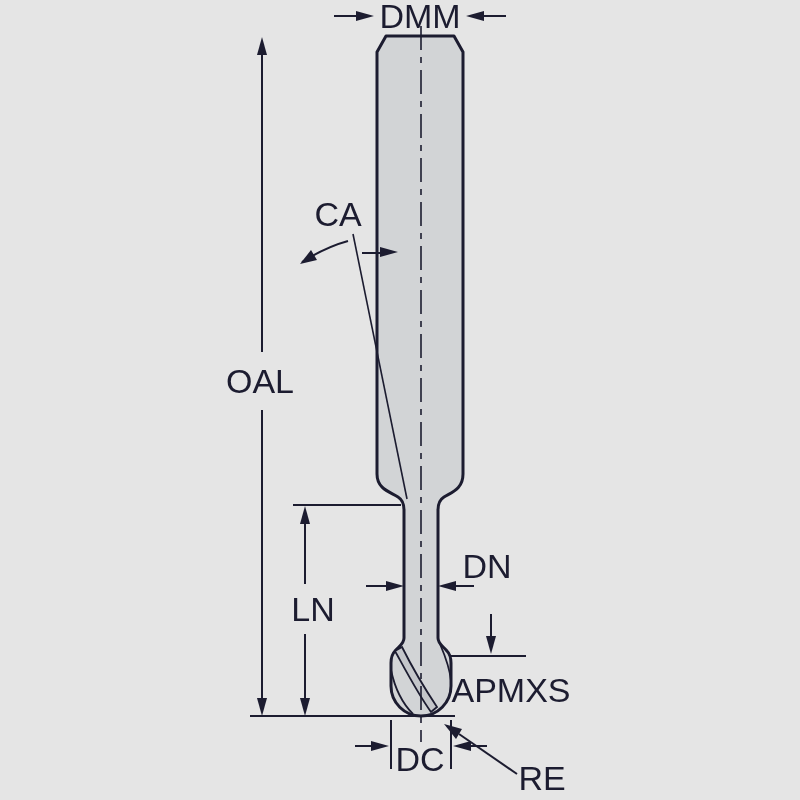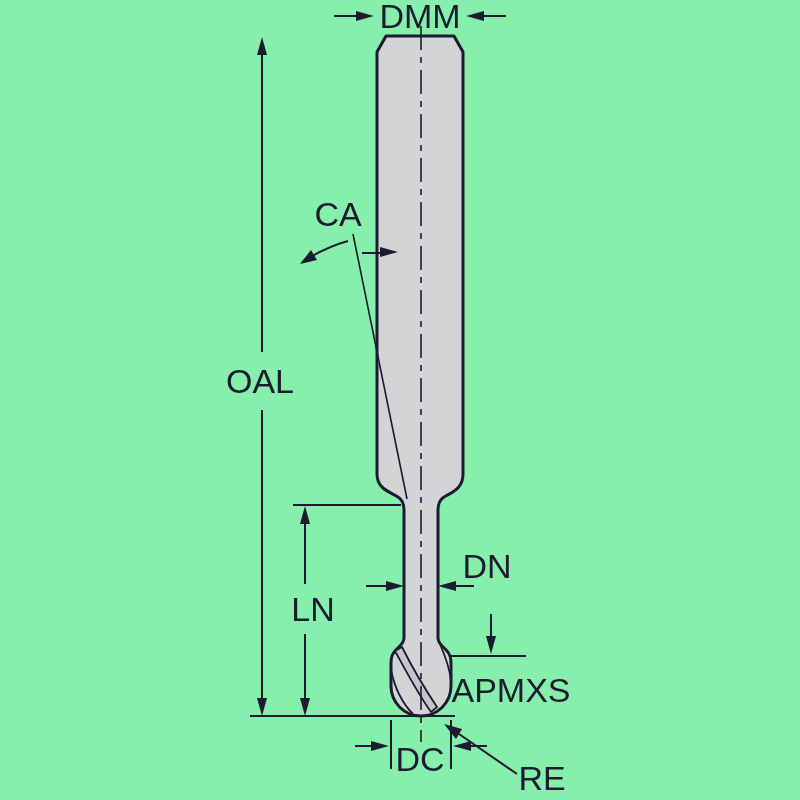--- a/index.html
+++ b/index.html
@@ -4,21 +4,21 @@
 <style>
   html, body {
     margin: 0;
     padding: 0;
     background: #ffffff;
   }
   .stage {
     position: relative;
     width: 800px;
     height: 800px;
-    background: #86efac;
+    background: #e5e5e5;
     overflow: hidden;
   }
   svg text {
     font-family: "Liberation Sans", sans-serif;
     font-size: 34px;
     font-weight: 400;
     fill: #1c1c30;
   }
   .dim {
     stroke: #1c1c30;

